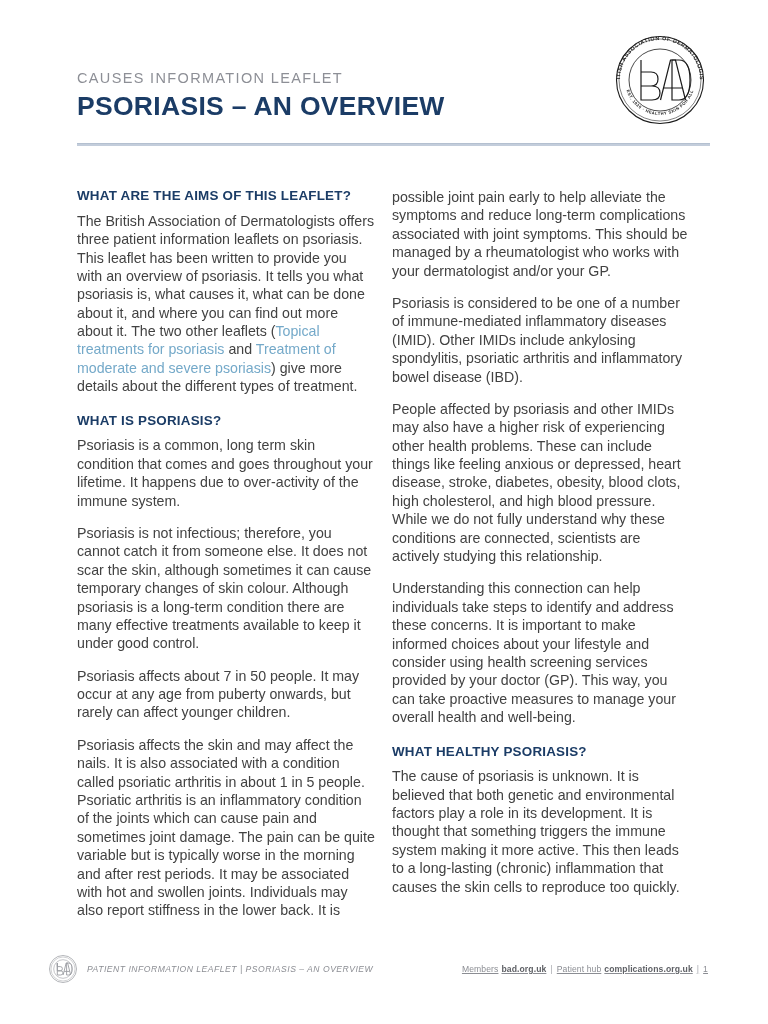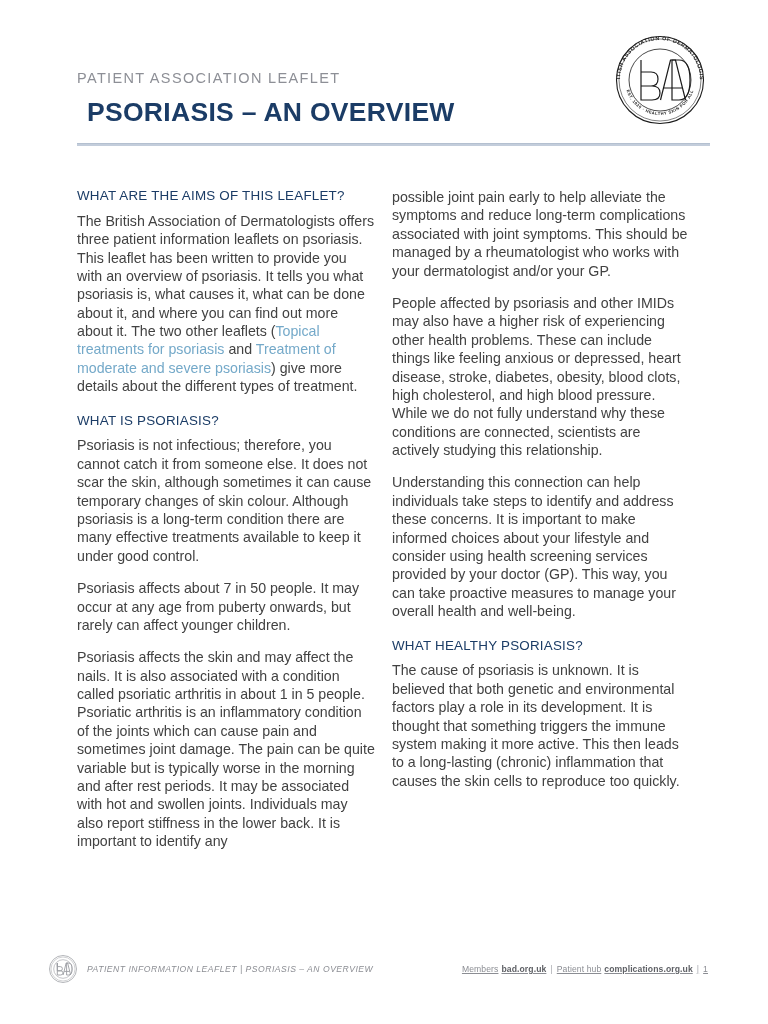--- a/index.html
+++ b/index.html
@@ -45,21 +45,21 @@
     line-height: 1.2;
     margin: 0 0 4px 0;
     white-space: nowrap;
   }
   .doc-title {
     font-size: 26.5px;
     font-weight: bold;
     color: #1b3c66;
     letter-spacing: 0.3px;
     line-height: 1.15;
-    margin: 10px;
+    margin: 0;
     white-space: nowrap;
   }
 
   .logo-wrap {
     position: absolute;
     right: 0;
     top: 0;
     width: 100px;
     height: 100px;
   }
@@ -89,21 +89,21 @@
     top: 0;
     width: 298px;
     height: 730px;
     overflow: hidden;
   }
   .col-left  { left: 0; }
   .col-right { left: 315px; }
 
   h2.section-heading {
     font-size: 13.4px;
-    font-weight: normal;
+    font-weight: bold;
     color: #1b3c66;
     letter-spacing: 0.22px;
     line-height: 1.25;
     margin: 0 0 7px 0;
   }
   .col-left  h2.section-heading.spaced,
   .col-right h2.section-heading.spaced { margin-top: 17px; }
 
   p.body {
     font-size: 14.2px;
@@ -168,21 +168,21 @@
   .footer-right .pg { color: #8b8d93; }
 </style>
 </head>
 <body>
 
 <div class="page">
 
   <div class="header">
 
     <div class="header-text">
-      <div class="kicker">PATIENT ASSOCIATION LEAFLET</div>
+      <div class="kicker">CAUSES INFORMATION LEAFLET</div>
       <h1 class="doc-title">PSORIASIS – AN OVERVIEW</h1>
     </div>
 
     <div class="logo-wrap">
       <svg viewBox="0 0 200 200" width="100" height="100" aria-hidden="true">
         <defs>
           <path id="ringTop" d="M 100,100 m -80,0 a 80,80 0 1,1 160,0" fill="none"></path>
           <path id="ringBot" d="M 100,100 m -70,0 a 70,70 0 1,0 140,0" fill="none"></path>
         </defs>
         <circle cx="100" cy="100" r="87" fill="none" stroke="#1b1b1b" stroke-width="2.2"></circle>
@@ -208,27 +208,29 @@
 
   <div class="columns">
 
     <div class="col col-left">
       <h2 class="section-heading">WHAT ARE THE AIMS OF THIS LEAFLET?</h2>
 
       <p class="body"><span>The British Association of Dermatologists offers three patient information leaflets on psoriasis. This leaflet has been written to provide you with an overview of psoriasis. It tells you what psoriasis is, what causes it, what can be done about it, and where you can find out more about it. The two other leaflets (</span><span class="doclink">Topical treatments for psoriasis</span><span> and </span><span class="doclink">Treatment of moderate and severe psoriasis</span><span>) give more details about the different types of treatment.</span></p>
 
       <h2 class="section-heading spaced">WHAT IS PSORIASIS?</h2>
 
+      <p class="body">Psoriasis is a common, long term skin condition that comes and goes throughout your lifetime. It happens due to over-activity of the immune system.</p>
       <p class="body">Psoriasis is not infectious; therefore, you cannot catch it from someone else. It does not scar the skin, although sometimes it can cause temporary changes of skin colour. Although psoriasis is a long-term condition there are many effective treatments available to keep it under good control.</p>
       <p class="body">Psoriasis affects about 7 in 50 people. It may occur at any age from puberty onwards, but rarely can affect younger children.</p>
       <p class="body">Psoriasis affects the skin and may affect the nails. It is also associated with a condition called psoriatic arthritis in about 1 in 5 people. Psoriatic arthritis is an inflammatory condition of the joints which can cause pain and sometimes joint damage. The pain can be quite variable but is typically worse in the morning and after rest periods. It may be associated with hot and swollen joints. Individuals may also report stiffness in the lower back. It is important to identify any</p>
     </div>
 
     <div class="col col-right">
       <p class="body">possible joint pain early to help alleviate the symptoms and reduce long-term complications associated with joint symptoms. This should be managed by a rheumatologist who works with your dermatologist and/or your GP.</p>
+      <p class="body">Psoriasis is considered to be one of a number of immune-mediated inflammatory diseases (IMID). Other IMIDs include ankylosing spondylitis, psoriatic arthritis and inflammatory bowel disease (IBD).</p>
       <p class="body">People affected by psoriasis and other IMIDs may also have a higher risk of experiencing other health problems. These can include things like feeling anxious or depressed, heart disease, stroke, diabetes, obesity, blood clots, high cholesterol, and high blood pressure. While we do not fully understand why these conditions are connected, scientists are actively studying this relationship.</p>
       <p class="body">Understanding this connection can help individuals take steps to identify and address these concerns. It is important to make informed choices about your lifestyle and consider using health screening services provided by your doctor (GP). This way, you can take proactive measures to manage your overall health and well-being.</p>
 
       <h2 class="section-heading spaced">WHAT HEALTHY PSORIASIS?</h2>
 
       <p class="body">The cause of psoriasis is unknown. It is believed that both genetic and environmental factors play a role in its development. It is thought that something triggers the immune system making it more active. This then leads to a long-lasting (chronic) inflammation that causes the skin cells to reproduce too quickly.</p>
     </div>
   </div>
 
   <div class="footer">

